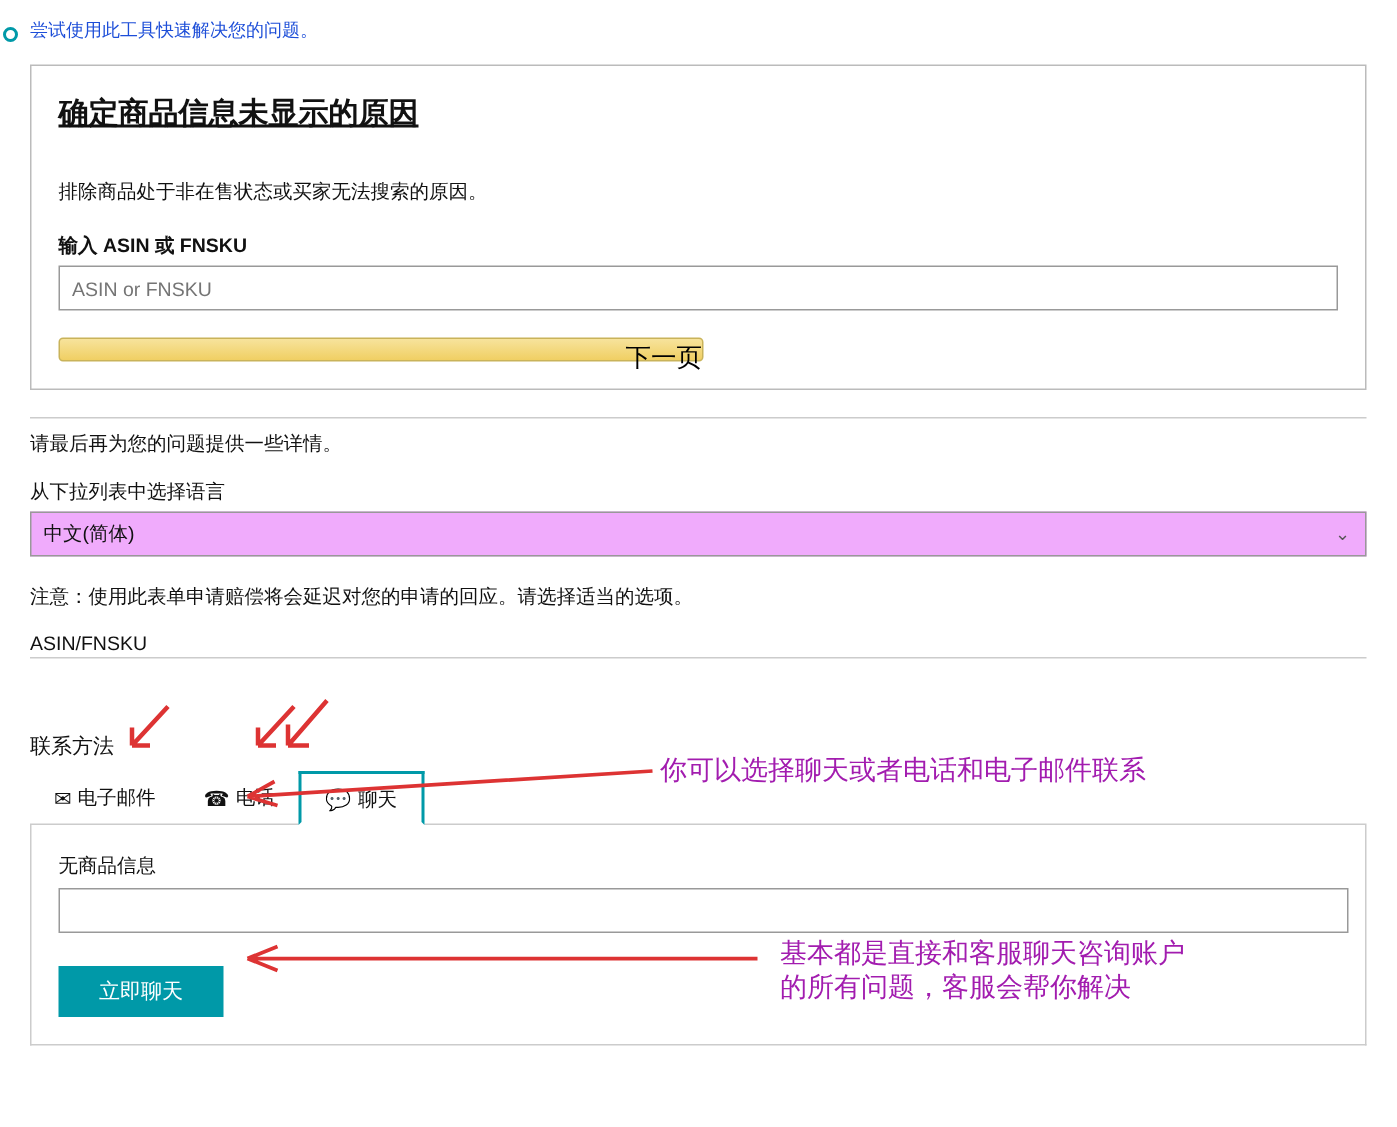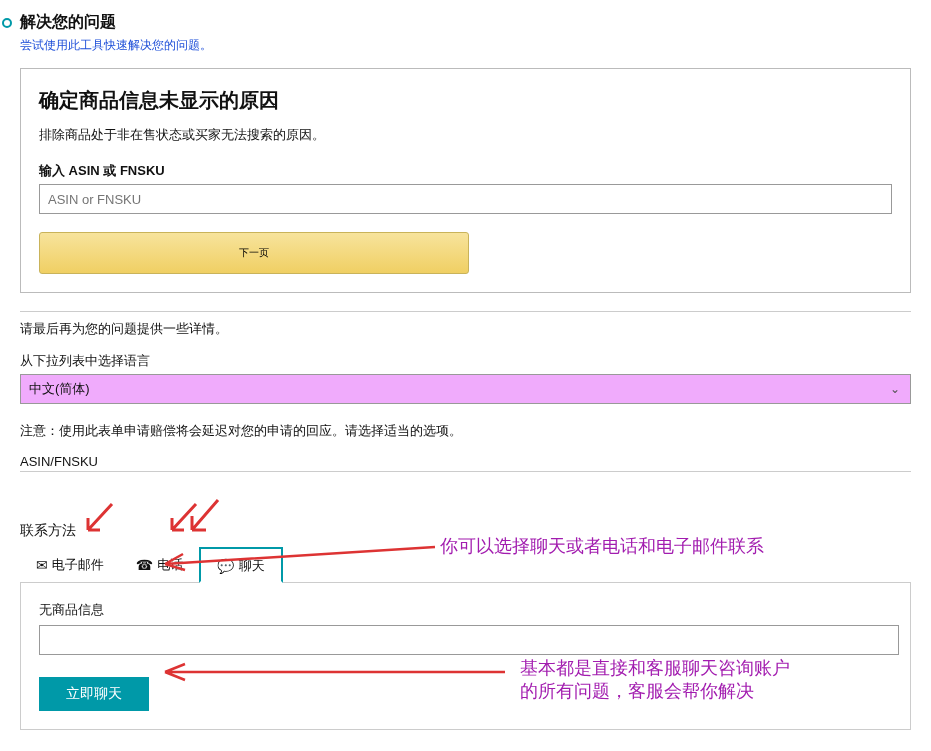--- a/index.html
+++ b/index.html
@@ -2,25 +2,25 @@
 <html><head>
   <meta charset="utf-8">
   <style>
     * { margin: 0; padding: 0; box-sizing: border-box; }
     body { font-family: Arial, "Microsoft YaHei", sans-serif; font-size: 13px; color: #111; background: #fff; width: 931px; position: relative; }
     .page { padding: 12px 20px 20px 20px; position: relative; }
     .radio-marker { position: absolute; left: 2px; top: 18px; width: 10px; height: 10px; border: 2px solid #0099a8; border-radius: 50%; background: #fff; }
     .section-title { font-size: 16px; font-weight: bold; margin-bottom: 4px; }
     .section-sub { font-size: 12px; color: #1d4ed8; margin-bottom: 14px; }
     .card { border: 1px solid #bbb; padding: 18px; margin-bottom: 18px; }
-    .card-title { font-size: 20px; font-weight: bold; margin-bottom: 12px; }
+    .card-title { font-size: 20px; font-weight: bold; margin-bottom: 30px; text-decoration: underline; }
     .card-desc { font-size: 13px; margin-bottom: 18px; }
     .field-label { font-size: 13px; font-weight: bold; margin-bottom: 4px; }
     .text-input { width: 100%; height: 30px; border: 1px solid #999; padding: 4px 8px; font-size: 13px; }
-    .next-btn { display: block; width: 430px; height: 42px; line-height: 26px; text-align: center; background: linear-gradient(#f7e39c,#f0cf63); border: 1px solid #c9b35a; border-radius: 3px; margin-top: 18px; font-size: 10px; cursor: pointer; }
+    .next-btn { display: block; width: 430px; height: 16px; line-height: 26px; text-align: right; background: linear-gradient(#f7e39c,#f0cf63); border: 1px solid #c9b35a; border-radius: 3px; margin-top: 18px; font-size: 17px; cursor: pointer; }
     .divider-note { font-size: 13px; border-top: 1px solid #ccc; padding-top: 8px; margin-bottom: 14px; }
     .block { margin-bottom: 18px; }
     .block-label { font-size: 13px; margin-bottom: 4px; }
     .select-box { position: relative; border: 1px solid #999; height: 30px; line-height: 28px; padding: 0 8px; font-size: 13px; background: #f0abfc; cursor: pointer; }
     .select-box .chev { position: absolute; right: 10px; top: 50%; transform: translateY(-50%); color: #555; font-size: 12px; }
     .notice { font-size: 13px; margin: 16px 0 10px 0; }
     .short-desc-box { border: 1px solid #999; height: 30px; line-height: 28px; padding: 0 10px; font-size: 13px; background: #fff; }
     .asin-label { font-size: 13px; margin-top: 14px; margin-bottom: 4px; padding-bottom: 2px; border-bottom: 1px solid #ccc; width: 100%; }
     .contact-wrap { margin-top: 50px; position: relative; }
     .contact-label { font-size: 14px; margin-bottom: 6px; }
@@ -33,21 +33,20 @@
     .panel-input { width: 860px; height: 30px; border: 1px solid #999; }
     .chat-btn { margin-top: 22px; width: 110px; height: 34px; background: #0099a8; color: #fff; border: none; font-size: 14px; cursor: pointer; }
     .arrow-red { position: absolute; pointer-events: none; }
     .annot { position: absolute; color: #a21caf; font-size: 18px; font-family: "SimSun","Microsoft YaHei",serif; }
   </style>
 </head>
 <body>
 
 <div class="page">
   <div class="radio-marker"></div>
-  <div class="section-title">解决您的问题</div>
   <div class="section-sub">尝试使用此工具快速解决您的问题。</div>
 
   <div class="card">
     <div class="card-title">确定商品信息未显示的原因</div>
     <div class="card-desc">排除商品处于非在售状态或买家无法搜索的原因。</div>
     <div class="field-label">输入 ASIN 或 FNSKU</div>
     <input class="text-input" placeholder="ASIN or FNSKU" style="">
     <button class="next-btn">下一页</button>
   </div>
 

